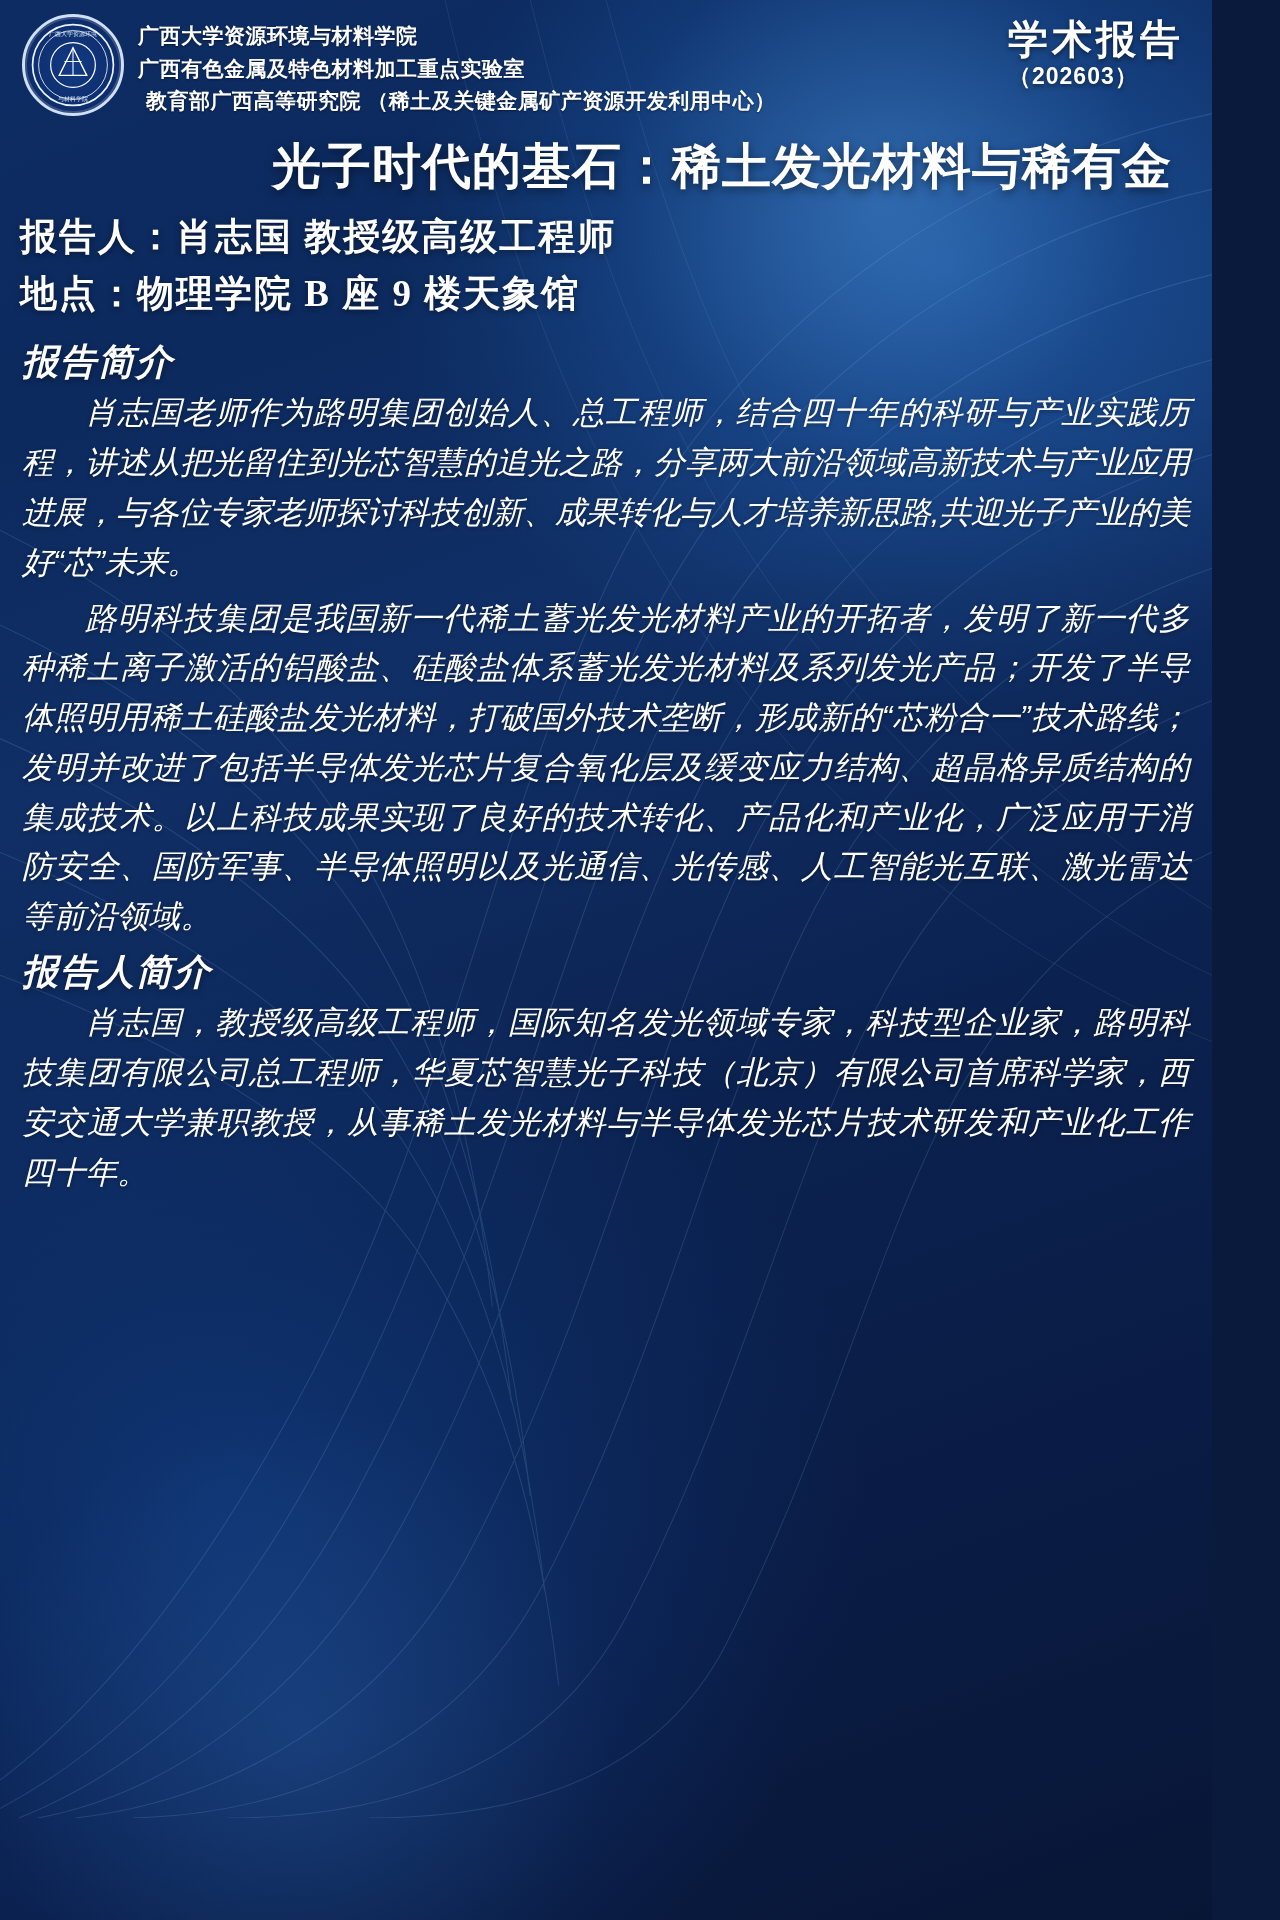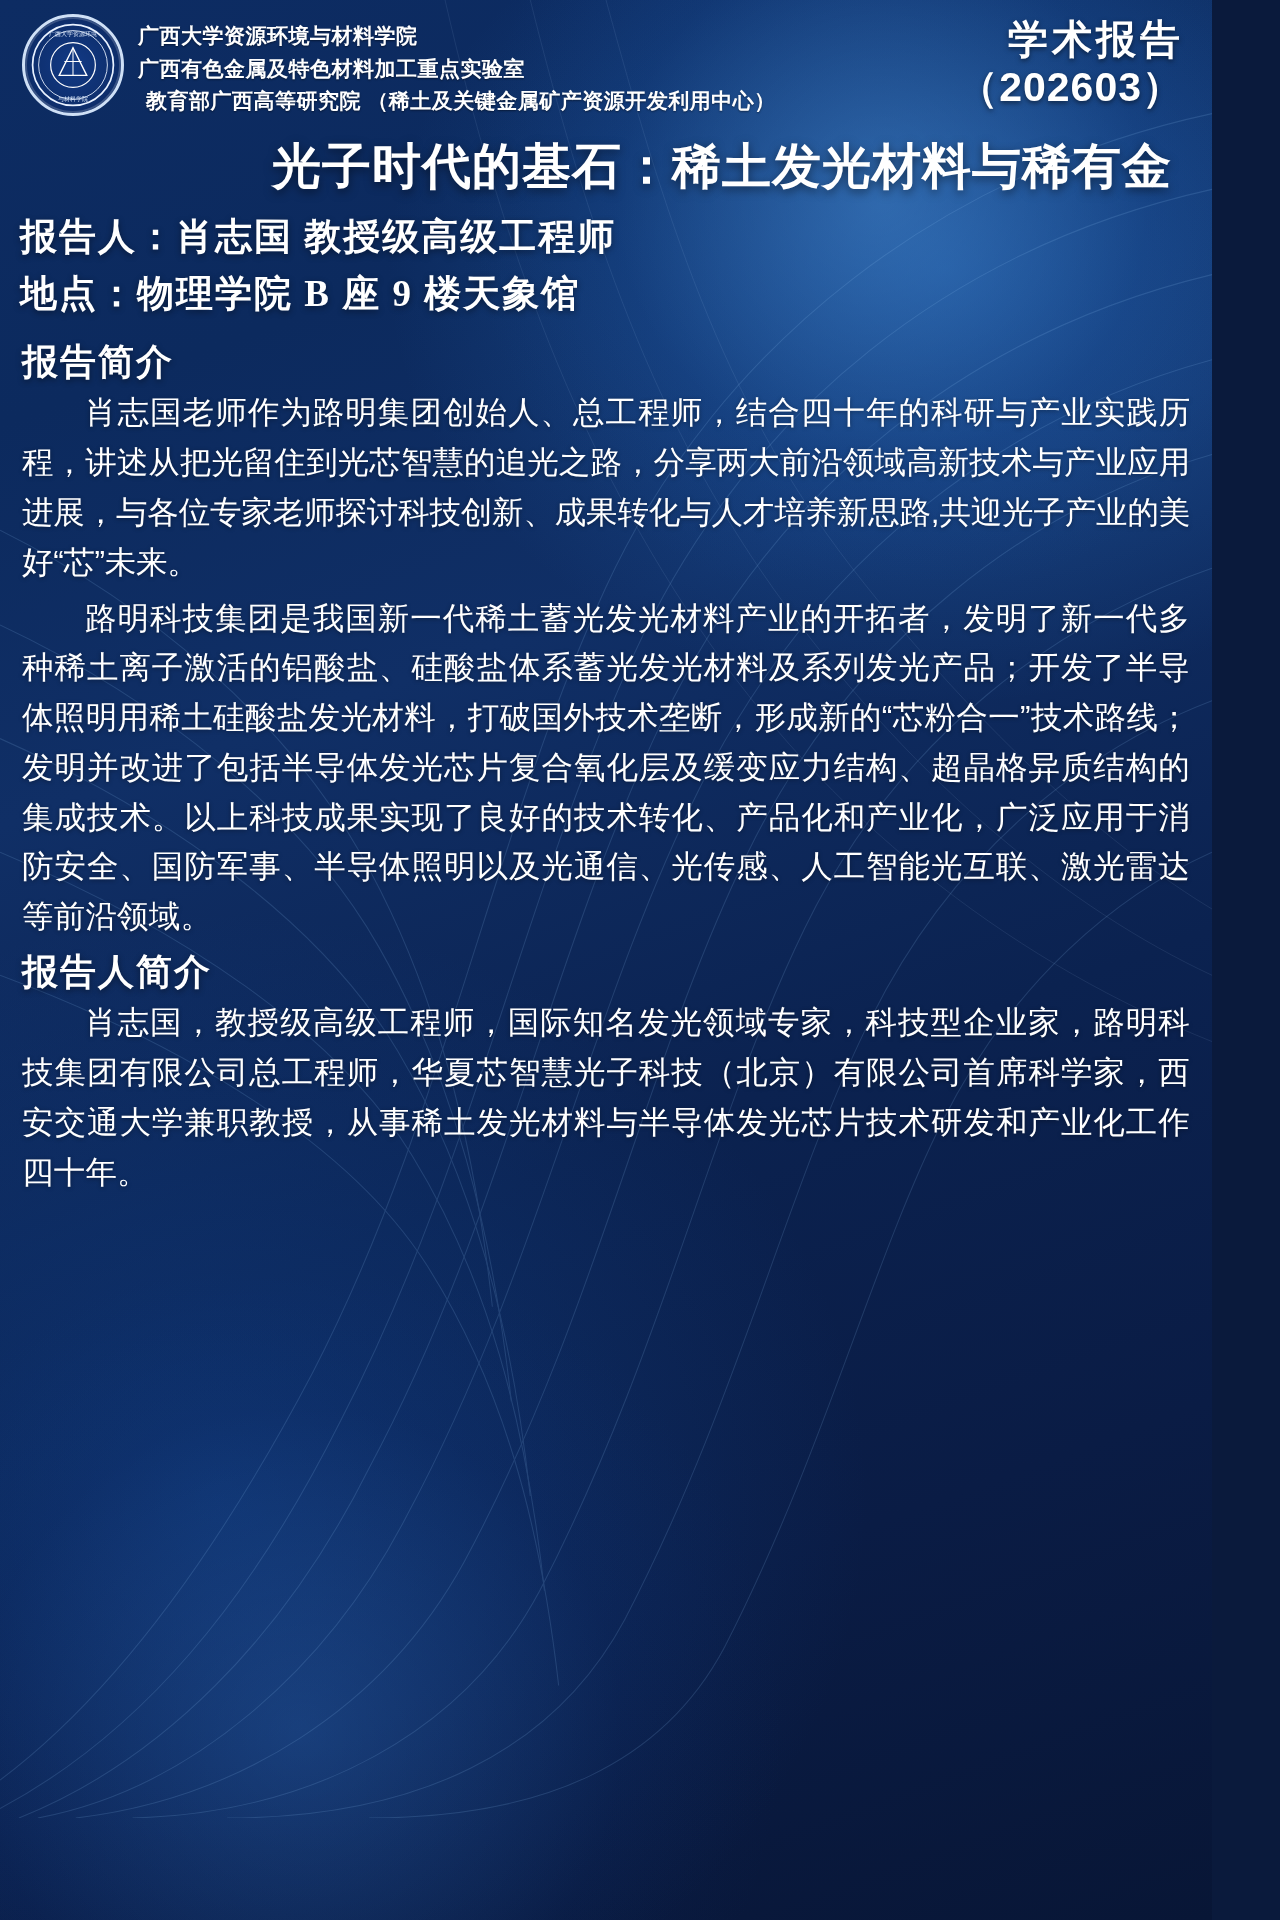--- a/index.html
+++ b/index.html
@@ -88,34 +88,34 @@
     font-weight: 700;
     white-space: nowrap;
     text-shadow: 0 1px 2px rgba(0,0,0,0.45);
   }
   .org-line.indent-1 { padding-left: 0; }
   .org-line.indent-2 { padding-left: 0; }
   .org-line.indent-3 { padding-left: 8px; }
 
   .badge {
     flex: 0 0 auto;
-    text-align: right;
+    text-align: left;
     color: #ffffff;
     padding-right: 6px;
     padding-top: 2px;
   }
   .badge-title {
     font-size: 40px;
     font-weight: 800;
     letter-spacing: 4px;
     line-height: 1.15;
     text-shadow: 0 2px 5px rgba(0,0,0,0.5);
   }
   .badge-number {
-    font-size: 41px;
+    font-size: 23px;
     font-weight: 700;
     letter-spacing: 1px;
     line-height: 1.25;
     text-shadow: 0 2px 5px rgba(0,0,0,0.5);
   }
 
   
   .title-block {
     position: relative;
     text-align: right;
@@ -143,20 +143,21 @@
     letter-spacing: 2px;
     font-weight: 600;
     text-shadow: 0 2px 6px rgba(0,0,0,0.45);
   }
 
   
   .content {
     position: relative;
     padding: 6px 22px 0 22px;
     color: #ffffff;
+    font-style: italic;
   }
   .section-heading {
     font-size: 36px;
     font-weight: 700;
     letter-spacing: 2px;
     line-height: 1.35;
     margin: 6px 0 2px 0;
     text-shadow: 0 2px 6px rgba(0,0,0,0.45);
   }
   .para {

